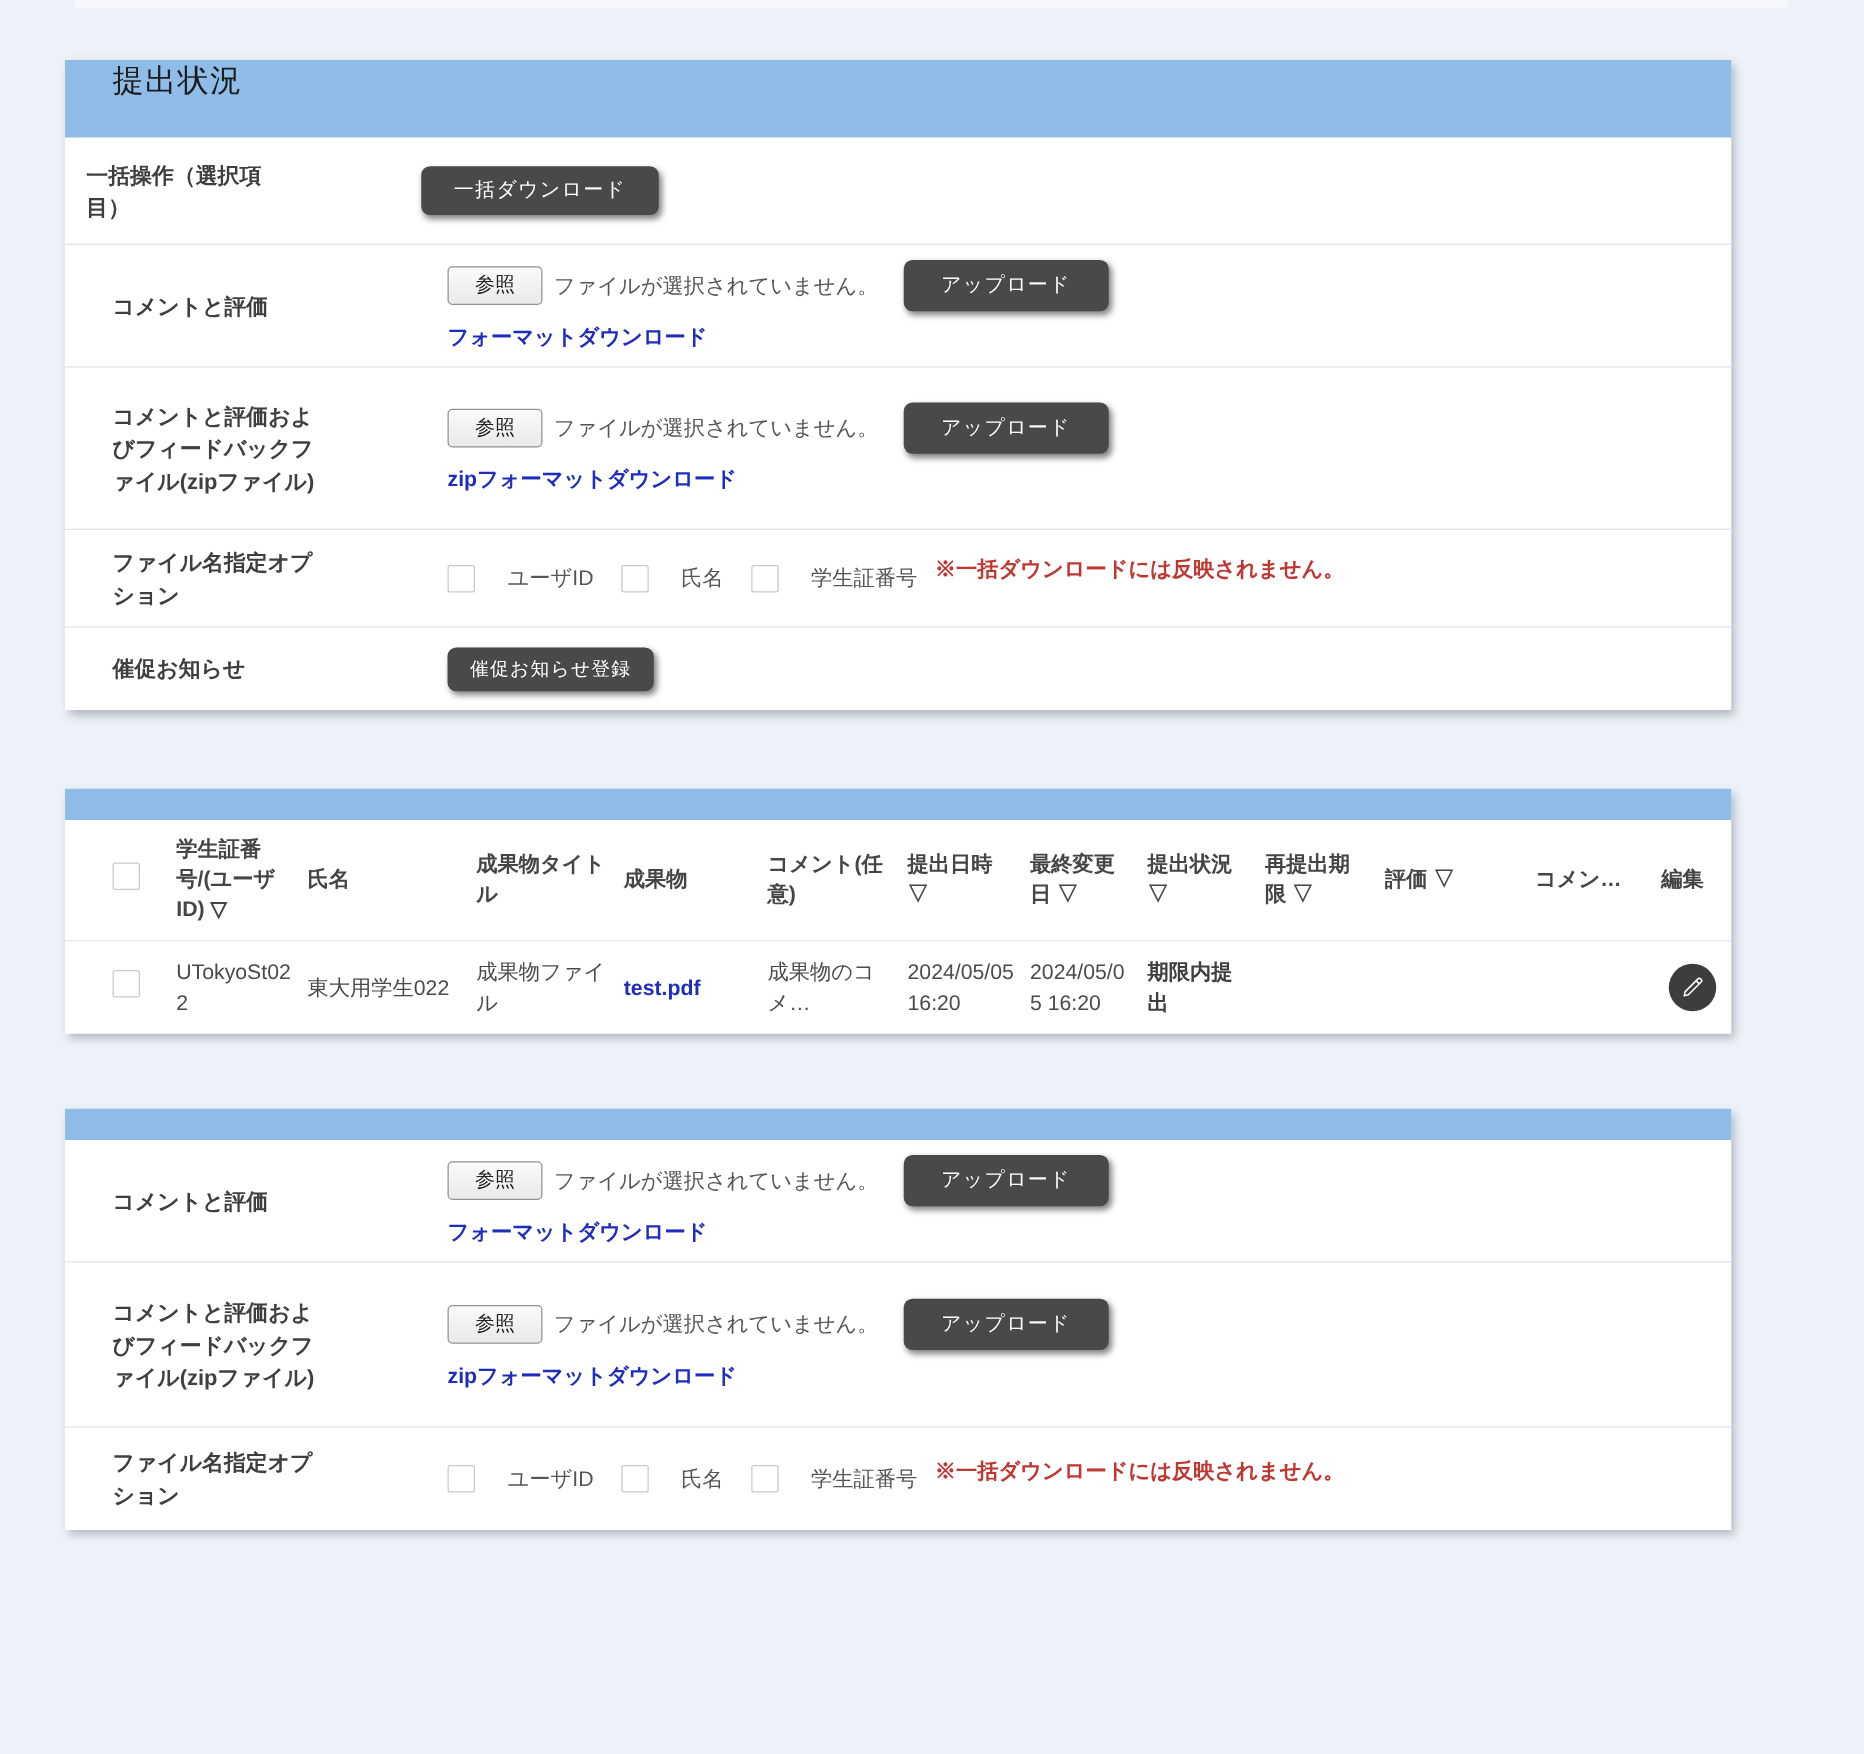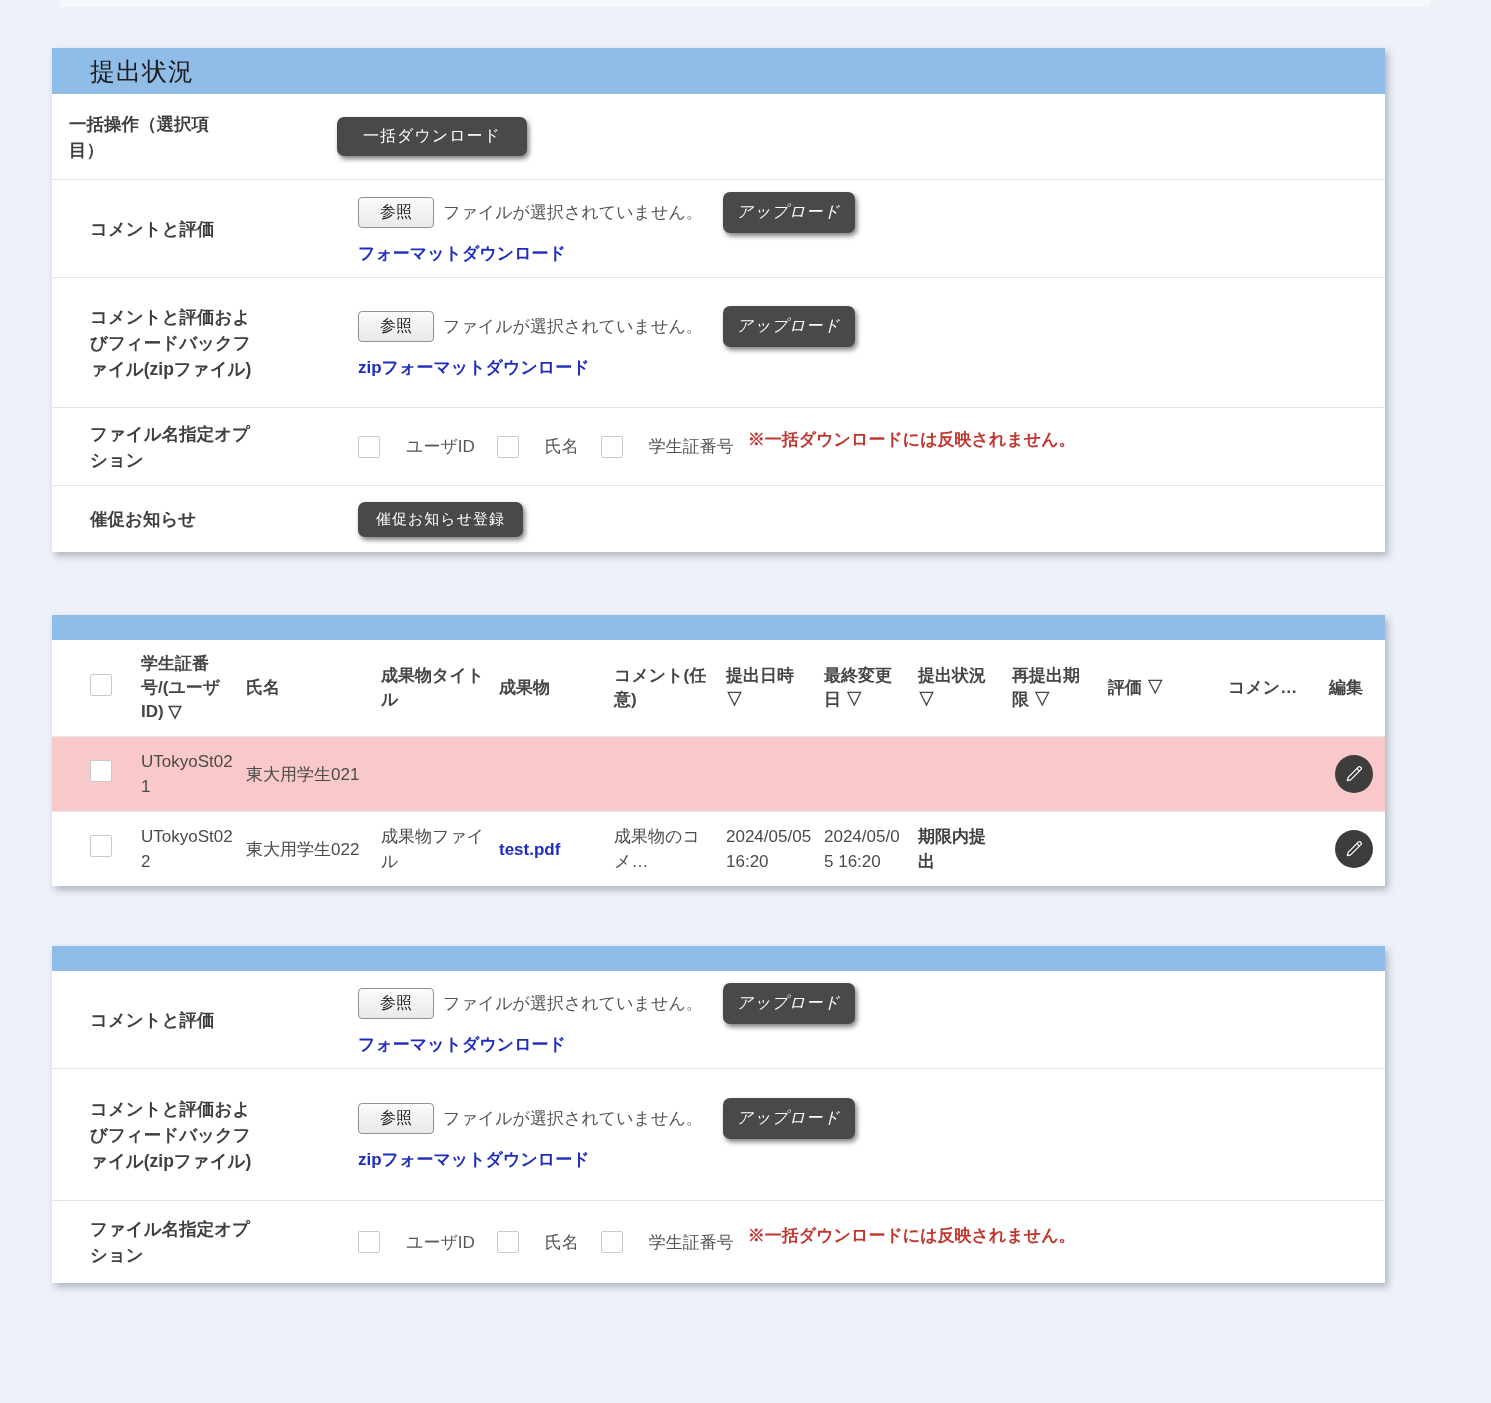--- a/index.html
+++ b/index.html
@@ -13,21 +13,21 @@
   }
   .top-strip { position:absolute; top:0; left:60px; width:1370px; height:7px; background:#f6f8fc; }
 
   .card {
     position:relative; margin-left:52px; width:1333px; background:#ffffff;
     box-shadow:3px 4px 7px rgba(100,110,128,.45);
   }
   .card-top { margin-top:48px; margin-bottom:63px; }
   .card-mid { margin-bottom:60px; }
 
-  .card-header { background:#8fbde8; height:46px; display:flex; align-items:center; padding-left:38px; }
+  .card-header { background:#8fbde8; height:62px; display:flex; align-items:flex-start; padding-left:38px; }
   .card-header .title { font-size:25px; font-weight:400; color:#1c1c1c; letter-spacing:1px; }
   .topbar { height:25px; background:#8fbde8; }
 
   .form-row {
     display:flex; align-items:center;
     padding:12px 20px 12px 38px;
     border-top:1px solid #e3e3e3;
   }
   .card-header + .form-row, .topbar + .form-row { border-top:none; }
   .row-bulk { min-height:85px;padding-left:17px; }
@@ -44,21 +44,21 @@
     padding-right:98px;
     font-weight:bold; font-size:17.5px; line-height:26px; color:#3f3f3f;
   }
 
   .btn-dark {
     background:#494949; color:#fff; border:none; border-radius:7px;
     font-size:16px; padding:9px 26px; font-family:inherit; cursor:pointer;
     box-shadow:2px 3px 5px rgba(0,0,0,.5);
     letter-spacing:1px;
   }
-  .btn-upload { padding:10px 14px; margin-left:20px;font-style:italic; }
+  .btn-upload { padding:10px 30px; margin-left:20px; }
   .btn-reminder { font-size:15px; padding:8px 18px; }
 
   .file-line { display:flex; align-items:center; }
   .btn-browse {
     font-size:16px; padding:4px 21px; font-family:Liberation Serif, serif; cursor:pointer;
     background:linear-gradient(#fbfbfb,#e9e9e9);
     border:1px solid #909090; border-radius:4px; color:#222;
   }
   .no-file { color:#555; font-size:17px; margin-left:9px; }
   .dl-link {
@@ -191,42 +191,20 @@
         <th>提出日時 ▽</th>
         <th>最終変更日 ▽</th>
         <th>提出状況 ▽</th>
         <th>再提出期限 ▽</th>
         <th>評価 ▽</th>
         <th>コメン…</th>
         <th>編集</th>
       </tr>
     </thead>
     <tbody>
-      <tr class="highlight">
-        <td><span class="checkbox"></span></td>
-        <td>UTokyoSt021</td>
-        <td>東大用学生021</td>
-        <td></td>
-        <td></td>
-        <td></td>
-        <td></td>
-        <td></td>
-        <td class="status-cell"></td>
-        <td></td>
-        <td></td>
-        <td></td>
-        <td>
-          <button class="edit-btn">
-            <svg width="20" height="20" viewBox="0 0 24 24">
-              <path d="M4 20l1-4L17.5 3.5a1.4 1.4 0 0 1 2 0l1 1a1.4 1.4 0 0 1 0 2L8 19l-4 1z" fill="none" stroke="#ffffff" stroke-width="1.5" stroke-linejoin="round"></path>
-              <path d="M15.5 5.5l3 3" stroke="#ffffff" stroke-width="1.5"></path>
-            </svg>
-          </button>
-        </td>
-      </tr>
       <tr>
         <td><span class="checkbox"></span></td>
         <td>UTokyoSt022</td>
         <td>東大用学生022</td>
         <td>成果物ファイル</td>
         <td><a class="file-link">test.pdf</a></td>
         <td>成果物のコメ…</td>
         <td>2024/05/05 16:20</td>
         <td>2024/05/05 16:20</td>
         <td class="status-cell">期限内提出</td>

